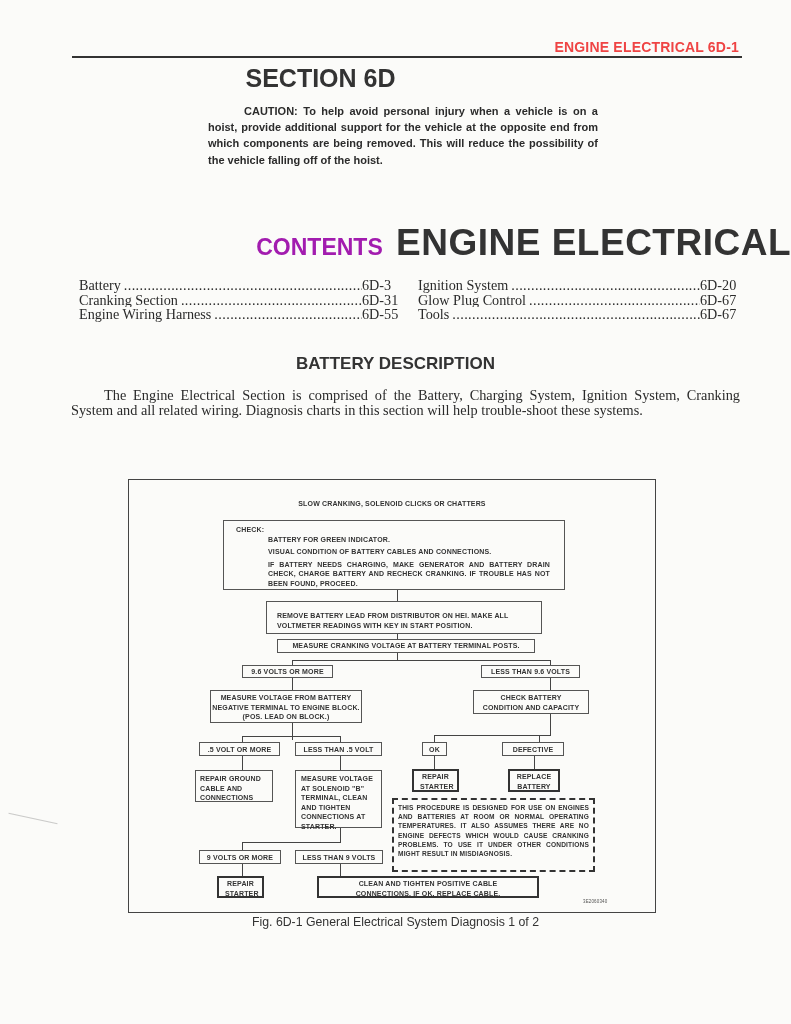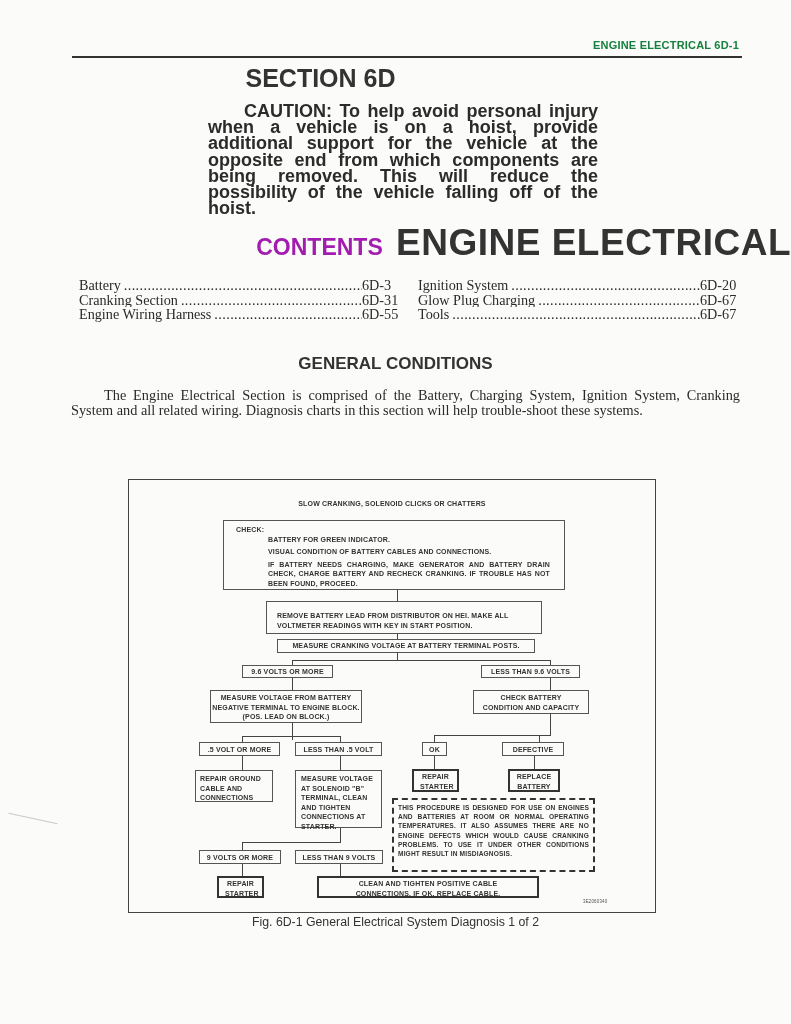--- a/index.html
+++ b/index.html
@@ -1,21 +1,21 @@
 <!DOCTYPE html>
 <html><head>
 <meta charset="utf-8">
 <style>
   html, body { margin:0; padding:0; }
   body { width:791px; height:1024px; background:#fbfbf9; position:relative; overflow:hidden; color:#2a2a2a; font-family:"Liberation Sans", sans-serif; }
   .abs { position:absolute; }
-  .hdr-text { right:52px; top:39px; font-family:"Liberation Sans", sans-serif; font-weight:bold; font-size:11px; letter-spacing:0.2px; color:#15803d; }
+  .hdr-text { right:52px; top:39px; font-family:"Liberation Sans", sans-serif; font-weight:bold; font-size:14px; letter-spacing:0.2px; color:#ef4444; }
   .hdr-rule { left:72px; top:56px; width:670px; height:2px; background:#333; }
   .section-title { left:0; width:641px; top:64px; text-align:center; font-weight:bold; font-size:25px; color:#333; }
-  .caution { left:208px; top:103px; width:390px; font-weight:bold; font-size:18px; line-height:16.2px; text-align:justify; color:#2b2b2b; }
+  .caution { left:208px; top:103px; width:390px; font-weight:bold; font-size:11px; line-height:16.2px; text-align:justify; color:#2b2b2b; }
   .caution .indent { display:inline-block; width:36px; }
   .main-title { left:0; width:791px; top:190px; text-align:right; font-weight:bold; font-size:37px; color:#333; letter-spacing:0.5px;margin-top:32px; }
   .contents-title { left:0; width:639px; top:234px; text-align:center; font-weight:bold; font-size:23px; color:#a21caf; }
   .toc { font-family:"Liberation Serif", serif; font-size:14.2px; line-height:14.6px; color:#2a2a2a; }
   .toc-row { display:flex; white-space:nowrap; overflow:hidden; }
   .toc-row .lbl { flex:none; }
   .toc-row .dots { flex:1; overflow:hidden; white-space:nowrap; padding:0 3px; }
   .toc-row .dots::before { content:"........................................................................................................................................................................"; letter-spacing:0.4px; }
   .toc-row .pg { flex:none; width:38px; text-align:left; }
   .toc-left { left:79px; top:278px; width:321px; }
@@ -65,32 +65,32 @@
     </div>
 </div>
 
 <div class="abs toc toc-right">
   <div class="toc-row">
       <span class="lbl">Ignition System</span>
       <span class="dots"></span>
       <span class="pg">6D-20</span>
     </div>
   <div class="toc-row">
-      <span class="lbl">Glow Plug Charging</span>
+      <span class="lbl">Glow Plug Control</span>
       <span class="dots"></span>
       <span class="pg">6D-67</span>
     </div>
   <div class="toc-row">
       <span class="lbl">Tools</span>
       <span class="dots"></span>
       <span class="pg">6D-67</span>
     </div>
 </div>
 
-<div class="abs gd-title">GENERAL CONDITIONS</div>
+<div class="abs gd-title">BATTERY DESCRIPTION</div>
 <div class="abs gd-body"><span class="indent"></span><span>The Engine Electrical Section is comprised of the Battery, Charging System, Ignition System, Cranking System and all related wiring. Diagnosis charts in this section will help trouble-shoot these systems.</span></div>
 
 <div class="abs figure-frame">
   <div class="fc" style="position:absolute; left:0; top:0; width:526px; height:432px;">
 
     <div class="abs center" style="left:0; width:526px; top:19px;">SLOW CRANKING, SOLENOID CLICKS OR CHATTERS</div>
 
     <div class="box" style="left:94px; top:40px; width:342px; height:70px; padding:4px 0 0 12px;">
       <div>CHECK:</div>
       <div style="padding-left:32px; padding-right:14px; text-align:justify;">

